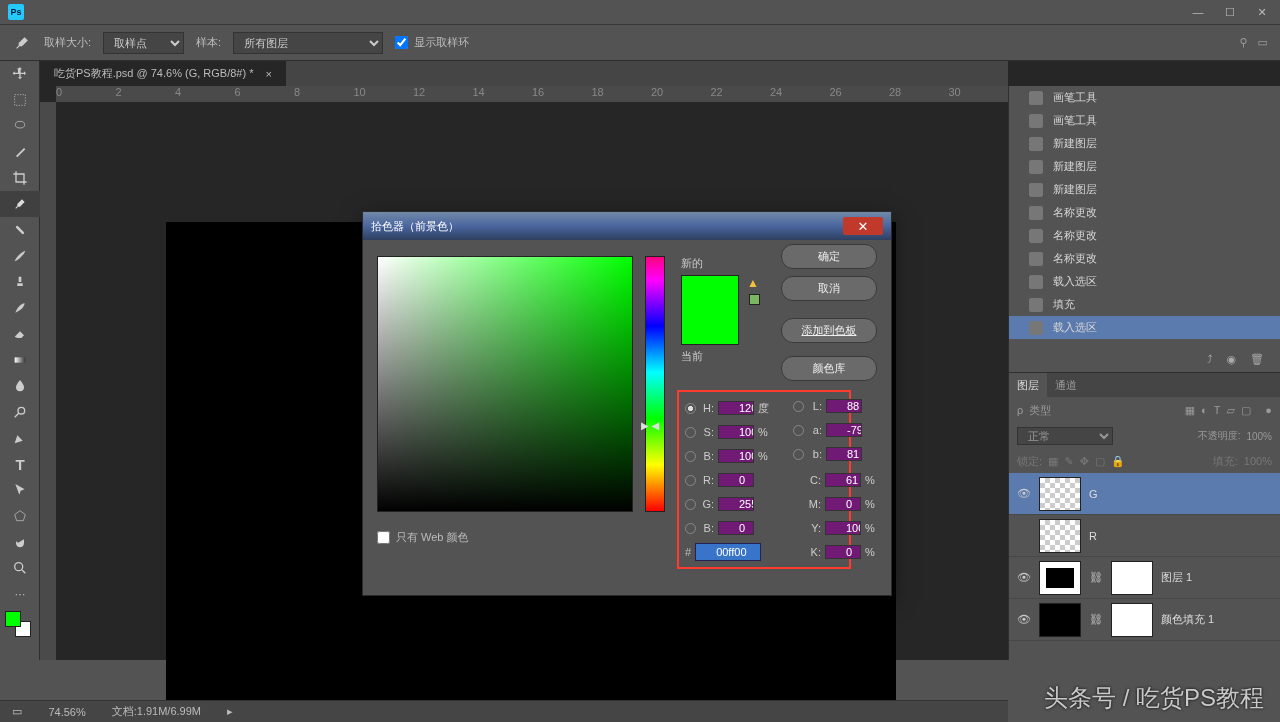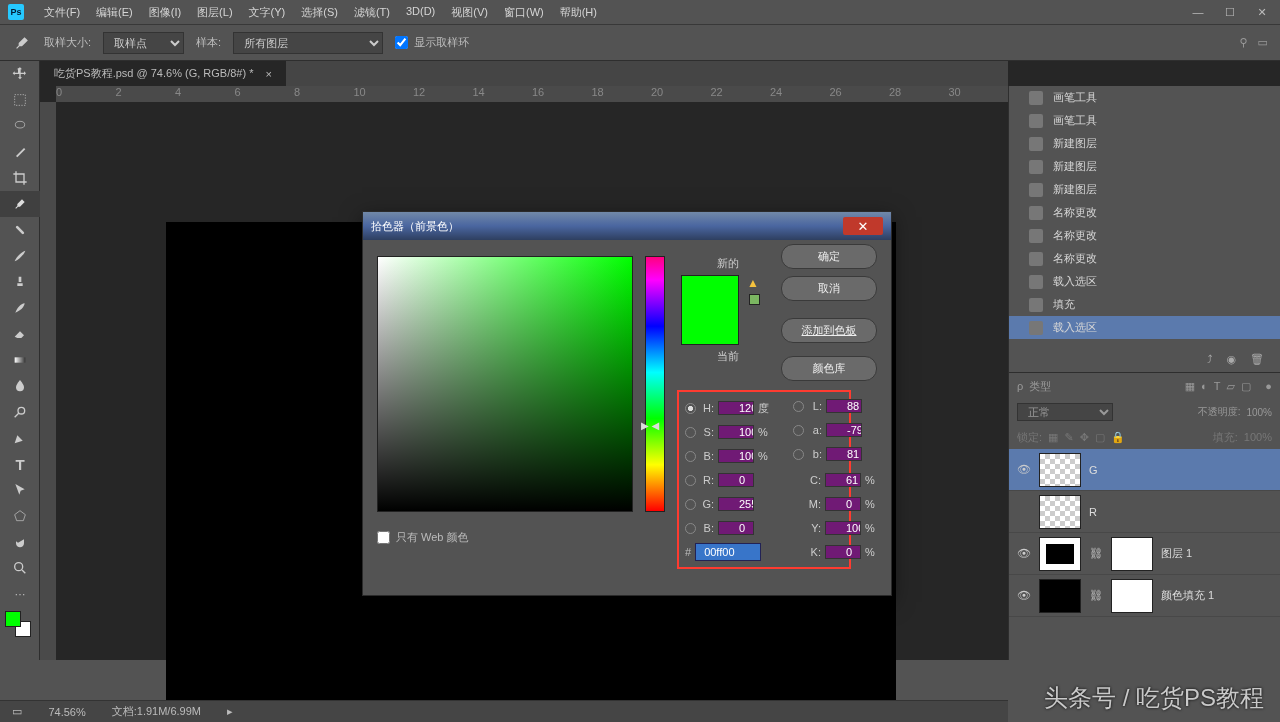--- a/index.html
+++ b/index.html
@@ -45,39 +45,39 @@
 
 
 .color-picker { position: absolute; left: 362px; top: 150px; width: 530px; height: 385px; background: #535353; border: 1px solid #2a2a2a; box-shadow: 0 6px 20px rgba(0,0,0,.5); }
 .cp-title { height: 28px; background: linear-gradient(#7189a8, #4a66a0, #2e3f60); display: flex; align-items: center; padding: 0 8px; color: #fff; font-size: 12px; }
 .cp-close { margin-left: auto; display: flex; align-items: center; }
 .cp-close-x { width: 40px; height: 18px; background: #c0392b; color: #fff; display: flex; align-items: center; justify-content: center; font-size: 13px; border-radius: 2px; }
 .cp-body { padding: 14px; position: relative; height: 357px; }
 .gradient-sq { position: absolute; left: 14px; top: 16px; width: 256px; height: 256px; background: linear-gradient(to top, #000, transparent), linear-gradient(to right, #fff, #00ff00); border: 1px solid #222; }
 .hue-bar { position: absolute; left: 282px; top: 16px; width: 20px; height: 256px; background: linear-gradient(to bottom, #ff0080, #ff00ff, #8000ff, #0000ff, #0080ff, #00ffff, #00ff80, #00ff00, #80ff00, #ffff00, #ff8000, #ff0000); border: 1px solid #222; }
 .hue-ptr { position: absolute; left: 278px; top: 180px; color: #ddd; font-size: 10px; }
-.preview { position: absolute; left: 318px; top: 16px; text-align: right; color: #ccc; }
+.preview { position: absolute; left: 318px; top: 16px; text-align: left; color: #ccc; }
 .preview-label { display: block; margin-bottom: 4px; }
 .preview-box { width: 58px; height: 70px; border: 1px solid #222; }
 .preview-top { width: 100%; height: 50%; background: #00ff00; }
 .preview-bot { width: 100%; height: 50%; background: #00ff00; }
 .warn-tri { position: absolute; left: 384px; top: 36px; color: #f5c23e; font-size: 12px; }
 .warn-cube { position: absolute; left: 386px; top: 54px; width: 11px; height: 11px; background: #7bb661; border: 1px solid #222; }
 .cp-btn { position: absolute; width: 96px; height: 25px; background: #6a6a6a; border-radius: 12px; border: 1px solid #3a3a3a; color: #eee; display: flex; align-items: center; justify-content: center; }
 .cp-btn.ok { right: 14px; top: 4px; }
 .cp-btn.cancel { right: 14px; top: 36px; }
 .cp-btn.add { right: 14px; top: 78px; text-decoration: underline; }
 .cp-btn.lib { right: 14px; top: 116px; }
 .fields-wrap { position: absolute; left: 314px; top: 150px; width: 174px; border: 2px solid #ff3b30; padding: 4px 6px 6px 6px; }
 .frow { display: flex; align-items: center; gap: 4px; height: 24px; }
 .frow label { width: 14px; text-align: right; color: #ccc; }
 .frow input { width: 36px; height: 14px; background: #701a75; border: 1px solid #333; color: #fff; padding-left: 20px; }
 .frow .unit { color: #ccc; width: 14px; }
 .hex-row { display: flex; align-items: center; gap: 4px; margin-top: 3px; }
-.hex-row input { width: 66px; height: 18px; background: #3875c9; color: #fff; border: 1px solid #225; padding-left: 8px; }
+.hex-row input { width: 66px; height: 18px; background: #3875c9; color: #fff; border: 1px solid #225; padding-left: 20px; }
 .lab-fields { position: absolute; left: 430px; top: 154px; }
 .lab-fields .frow input { width: 36px; }
 .cmyk-fields { position: absolute; left: 444px; top: 228px; }
 .cmyk-fields .frow input { width: 36px; }
 .web-chk { position: absolute; left: 14px; top: 290px; display: flex; align-items: center; gap: 6px; color: #bbb; }
 .radio { width: 11px; height: 11px; border-radius: 50%; border: 1px solid #888; }
 .radio.on { background: radial-gradient(circle, #ddd 40%, transparent 45%); }
 
 .status-bar { position: absolute; bottom: 0; left: 0; right: 272px; height: 22px; background: #454545; border-top: 1px solid #333; display: flex; align-items: center; padding: 0 12px; gap: 26px; color: #bbb; }
 .fg-bg { position: relative; width: 30px; height: 30px; margin: 4px 4px 2px 5px; }
@@ -85,33 +85,20 @@
 .bg-sw { position: absolute; left: 10px; top: 10px; width: 16px; height: 16px; background: #fff; border: 1px solid #222; }
 .sel-sm { background: #454545; border: 1px solid #333; color: #ccc; height: 22px; padding: 0 20px 0 6px; }
 .watermark { position: absolute; right: 16px; bottom: 8px; color: #c9c9c9; font-size: 24px; text-shadow: 0 0 3px #000; pointer-events: none; }
 .icon-row { display: flex; gap: 10px; margin-left: auto; color: #999; }
 </style>
 </head>
 <body>
 
 <div class="menubar">
   <div class="ps-logo">Ps</div>
-  <div id="menu-items" style="display: flex;">
-      <span class="menu-item">文件(F)</span>
-      <span class="menu-item">编辑(E)</span>
-      <span class="menu-item">图像(I)</span>
-      <span class="menu-item">图层(L)</span>
-      <span class="menu-item">文字(Y)</span>
-      <span class="menu-item">选择(S)</span>
-      <span class="menu-item">滤镜(T)</span>
-      <span class="menu-item">3D(D)</span>
-      <span class="menu-item">视图(V)</span>
-      <span class="menu-item">窗口(W)</span>
-      <span class="menu-item">帮助(H)</span>
-    </div>
   <div class="window-controls">
     <div class="win-btn">―</div>
     <div class="win-btn">☐</div>
     <div class="win-btn">✕</div>
   </div>
 </div>
 
 <div class="option-bar">
   <svg class="tool-icon" width="20" height="20" viewBox="0 0 24 24" fill="#ccc">
       <path d="M20 4l-3 3-2-2-7 7v3l-3 3 1 1 3-3h3l7-7-2-2 3-3z"></path>
@@ -320,20 +307,24 @@
           <span class="hist-ico"></span>
           <span>载入选区</span>
         </div>
       </div>
     <div class="history-footer">
       <span>⤴</span>
       <span>◉</span>
       <span>🗑</span>
     </div>
     <div class="layers-panel">
+      <div class="panel-tabs" id="layer-tabs">
+          <div class="ptab active">图层</div>
+          <div class="ptab">通道</div>
+        </div>
       <div class="layer-opts">
         <span>ρ</span>
           <span>类型</span>
         <span style="margin-left:auto">▦</span>
         <span>◐</span>
         <span>T</span>
         <span>▱</span>
         <span>▢</span>
         <span style="margin-left:8px">●</span>
       </div>

